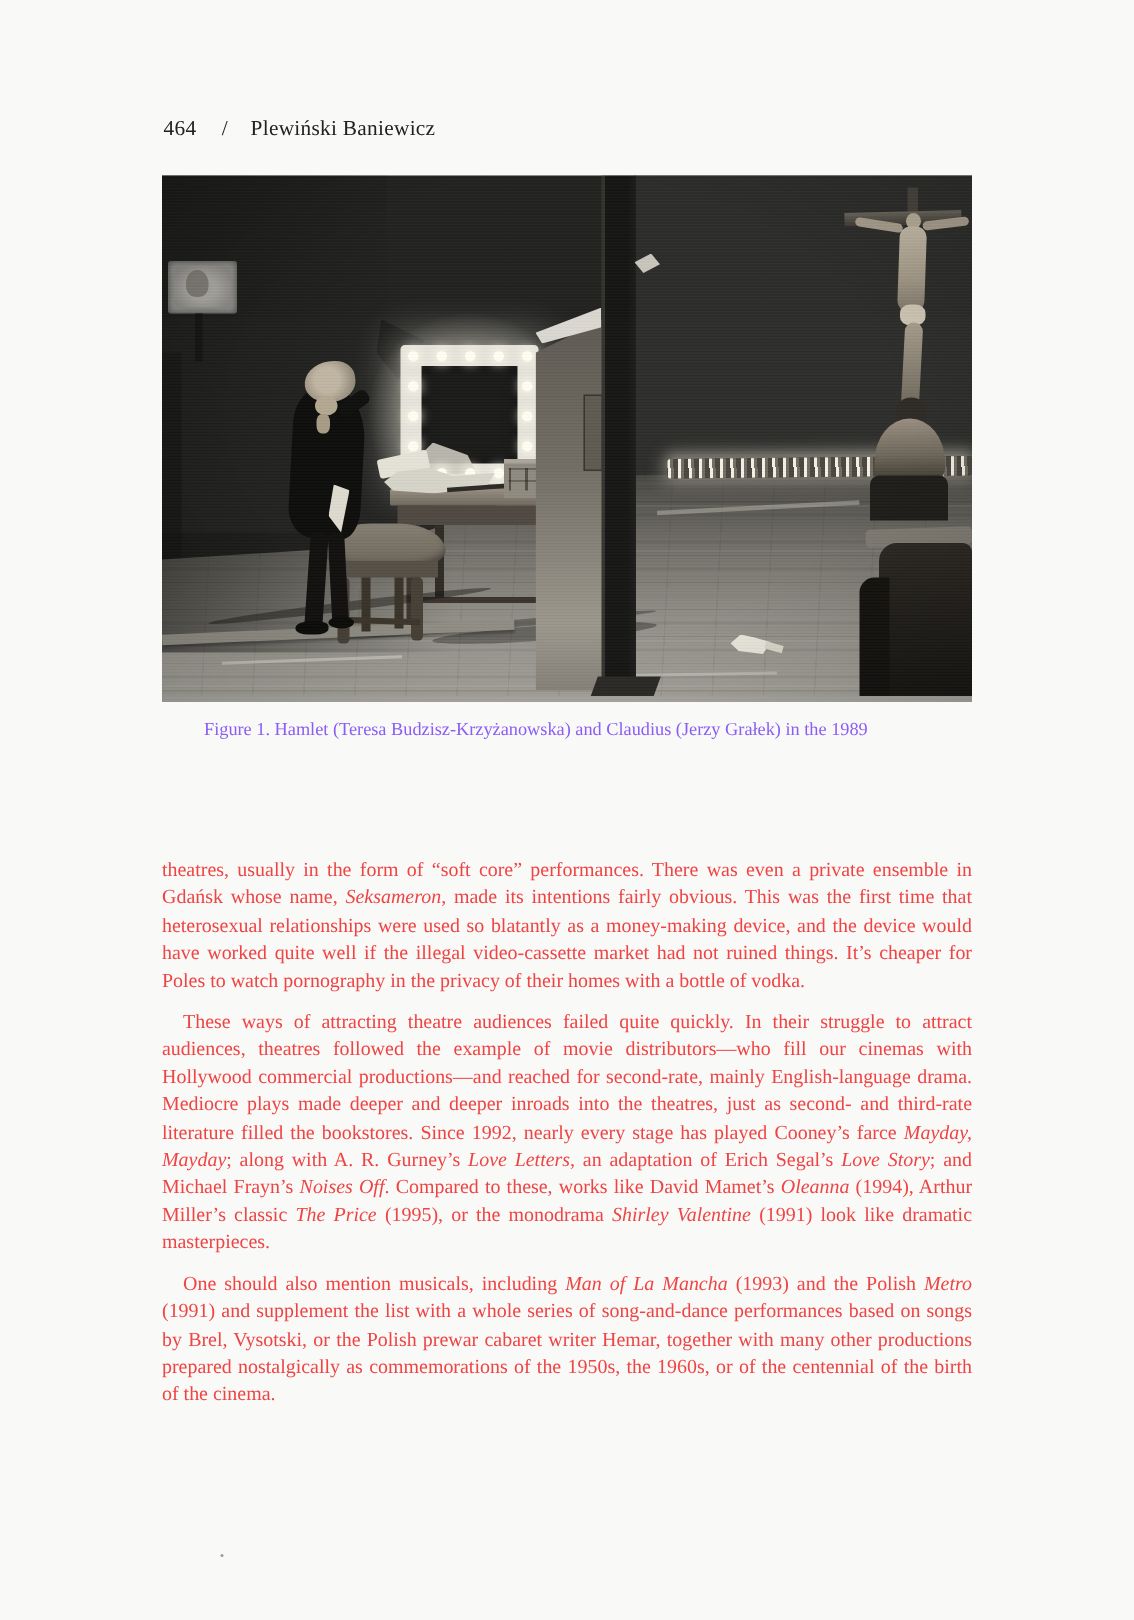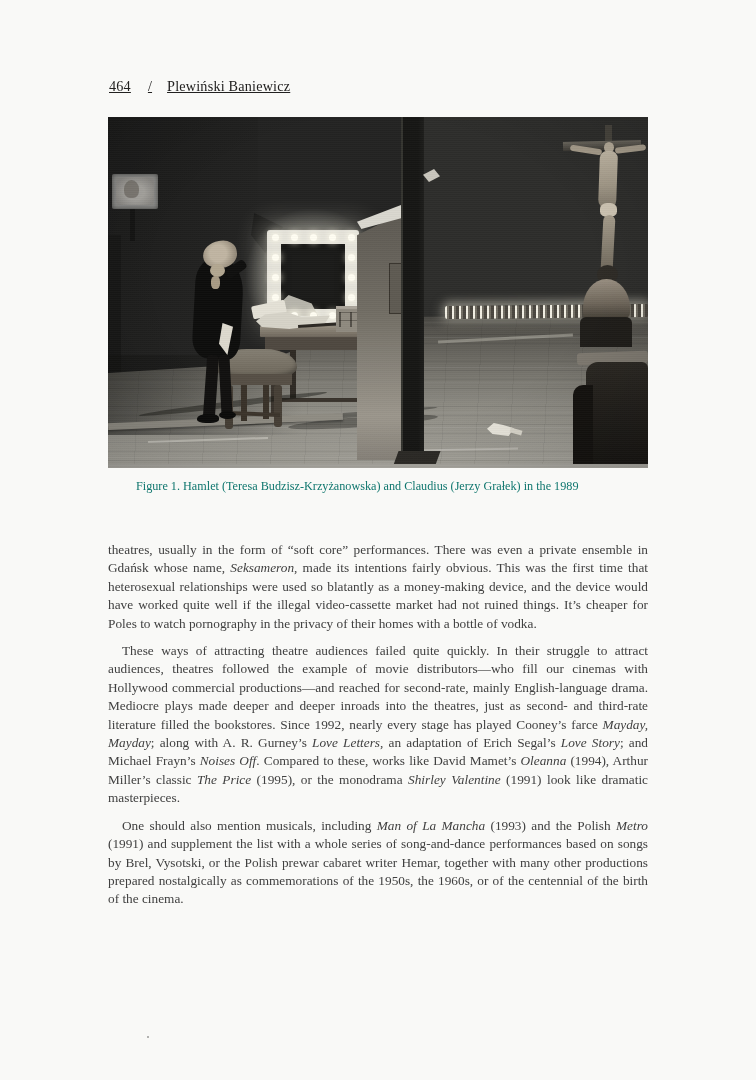--- a/index.html
+++ b/index.html
@@ -5,21 +5,21 @@
   html,body{margin:0;padding:0;}
   body{
     width:756px;height:1080px;position:relative;overflow:hidden;
     background:#f9f9f7;
     font-family:"Liberation Serif","DejaVu Serif",serif;
     color:#222120;
   }
   
   .running-head{
     position:absolute;left:109px;top:78px;width:540px;
-    font-size:14.2px;letter-spacing:.2px;display:flex;align-items:flex-end;text-decoration:underline;
+    font-size:14.2px;letter-spacing:.2px;display:flex;align-items:flex-end;
   }
   .running-head .pgnum{margin-right:17px;}
   .running-head .sep{margin-right:15px;}
   
   .photo{
     position:absolute;left:108px;top:117px;width:540px;height:351px;
     background:#232322;overflow:hidden;
   }
   .photo *{position:absolute;}
   .right-backdrop{left:315px;top:0;width:225px;height:205px;background:#2d2d2b;}
@@ -172,26 +172,26 @@
     clip-path:polygon(0 45%,25% 0,60% 15%,100% 40%,80% 100%,20% 85%);}
   .paper-scrap-2{left:402px;top:312px;width:12px;height:5px;background:#d9d6cb;transform:rotate(15deg);}
   
   .vignette{left:0;top:0;width:540px;height:351px;pointer-events:none;
     background:radial-gradient(ellipse at 50% 45%,transparent 55%,rgba(0,0,0,.15) 100%);}
   .grain{left:0;top:0;width:540px;height:351px;pointer-events:none;
     background:repeating-linear-gradient(0deg,rgba(255,255,255,.02) 0 1px,rgba(0,0,0,.02) 1px 2px);}
   
   .caption{
     position:absolute;left:136px;top:478px;width:478px;
-    font-size:12.2px;line-height:16.8px;color:#0f766e;
+    font-size:12.2px;line-height:16.8px;color:#8b5cf6;
   }
   
   .body-text{
-    position:absolute;left:108px;top:541px;width:540px;
-    font-size:13.3px;line-height:18.4px;text-align:justify;color:#404040;
+    position:absolute;left:108px;top:571px;width:540px;
+    font-size:13.3px;line-height:18.4px;text-align:justify;color:#ef4444;
   }
   .para{margin:0;}
   .para.indent{text-indent:14px;margin-top:9px;}
   .speck{position:absolute;left:147px;top:1036px;width:2px;height:2px;background:#9a9a98;border-radius:50%;}
 </style>
 </head>
 <body>
 
 <div class="running-head">
   <span class="pgnum">464</span>

